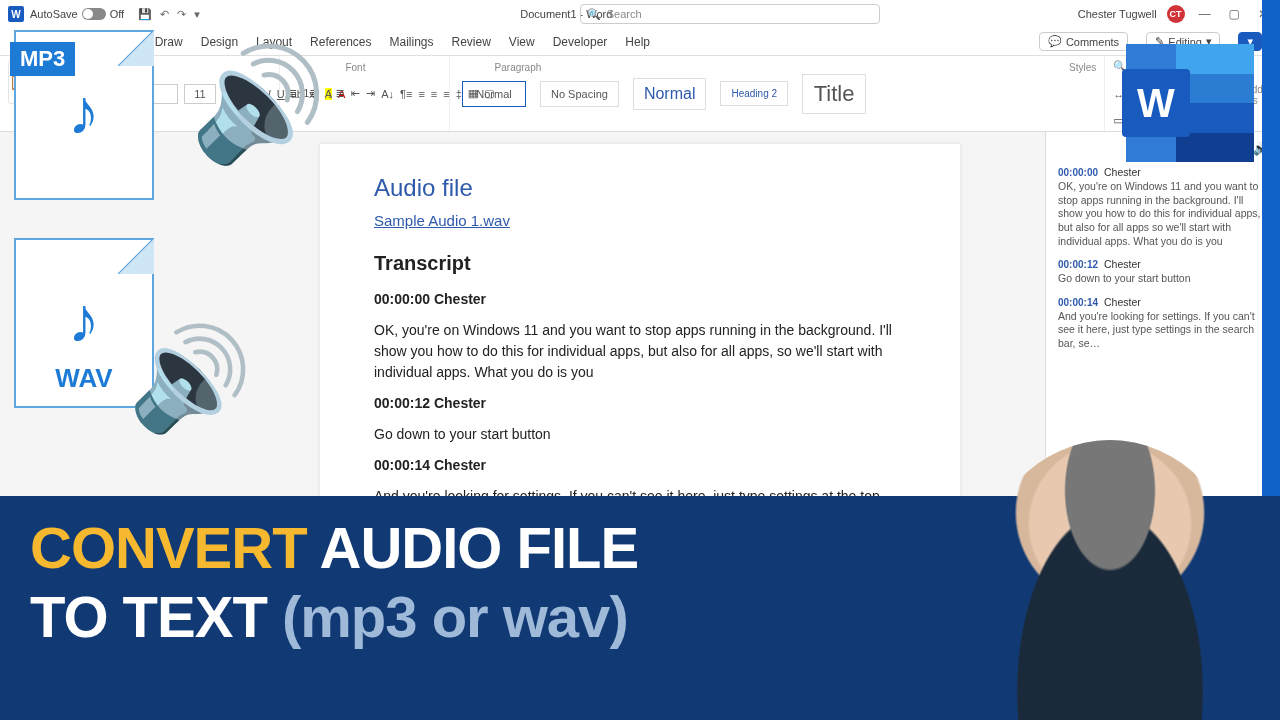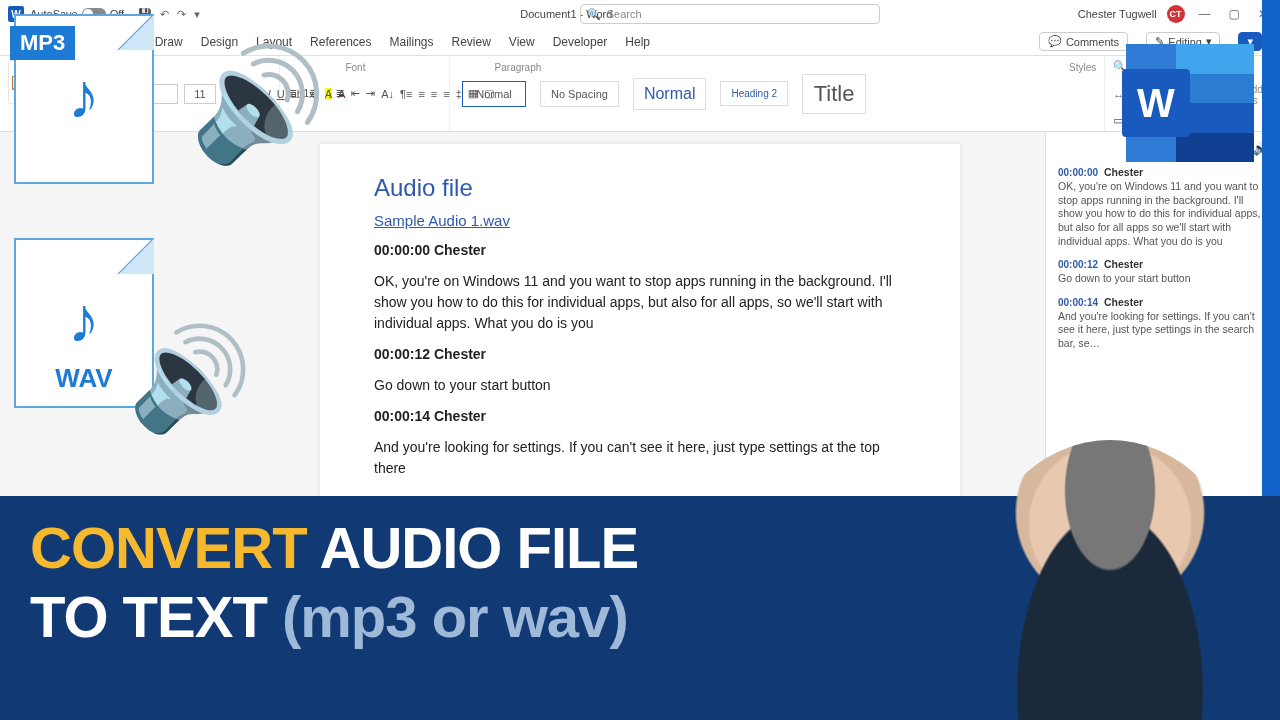--- a/index.html
+++ b/index.html
@@ -36,26 +36,26 @@
 .canvas{position:absolute;top:132px;left:0;right:0;bottom:0;background:#f5f5f5;display:flex}
 .page{background:#fff;margin:12px auto 0;width:640px;min-height:600px;box-shadow:0 0 4px rgba(0,0,0,.1);padding:30px 54px;position:relative}
 .page h2{color:#2e5aac;font-weight:400;font-size:24px;margin-bottom:10px}
 .page a{color:#2e5aac;text-decoration:underline;font-size:15px}
 .page h3{font-size:20px;font-weight:600;margin:22px 0 14px;color:#222}
 .page p{font-size:14px;color:#222;margin:10px 0;line-height:1.5}
 .page .ts{font-weight:600}
 .sidepane{position:absolute;right:0;top:132px;width:235px;bottom:0;background:#fff;border-left:1px solid #ddd;padding:10px 12px;font-size:10.5px;color:#333;overflow:hidden}
 .sidepane .entry{margin:10px 0}
 .sidepane .time{color:#2e5aac;font-weight:600;font-size:10px}
-.sidepane .spk{font-weight:700;margin-left:6px}
+.sidepane .spk{font-weight:400;margin-left:6px}
 .sidepane .snip{color:#555;margin-top:2px;line-height:1.3}
 .sidepane .ctrl{display:flex;justify-content:flex-end;gap:8px;color:#888;font-size:12px}
 
 .mp3file,.wavfile{position:absolute;left:14px;width:150px;height:180px}
-.mp3file{top:14px}
+.mp3file{top:30px}
 .wavfile{top:238px}
 .fileicon{width:140px;height:170px;background:#fff;border:2px solid #5ea6e0;position:relative}
 .fileicon::before{content:'';position:absolute;right:-2px;top:-2px;width:36px;height:36px;background:linear-gradient(135deg,transparent 48%,#5ea6e0 50%,#cfe6f7 52%)}
 .fileicon .tag{position:absolute;top:10px;left:-6px;background:#1d7bd6;color:#fff;font-weight:bold;font-size:22px;padding:4px 10px}
 .fileicon .tagbot{bottom:12px;top:auto;left:50%;transform:translateX(-50%);background:none;color:#1d7bd6;position:absolute;font-size:26px;font-weight:bold}
 .fileicon .note{position:absolute;left:50%;top:48%;transform:translate(-50%,-50%);font-size:64px;color:#1d7bd6}
 .speaker{position:absolute;color:#0b58b9;font-size:110px}
 .speaker.s1{left:190px;top:40px}
 .speaker.s2{left:128px;top:320px;font-size:100px}
 .wordlogo{position:absolute;right:26px;top:44px;width:128px;height:118px;background:#2f7bd6;display:flex;align-items:center}
@@ -194,20 +194,21 @@
   <div class="rgroup" style="width:60px;align-items:center">
     <div style="font-size:18px;color:#d83b01">▦</div>
     <div class="label">Add-ins</div>
   </div>
 </div>
 
 <div class="canvas">
   <div class="page">
     <h2>Audio file</h2>
     <a>Sample Audio 1.wav</a>
+    <h3>Transcript</h3>
     <p class="ts">00:00:00 Chester</p>
     <p>OK, you're on Windows 11 and you want to stop apps running in the background. I'll show you how to do this for individual apps, but also for all apps, so we'll start with individual apps. What you do is you</p>
     <p class="ts">00:00:12 Chester</p>
     <p>Go down to your start button</p>
     <p class="ts">00:00:14 Chester</p>
     <p>And you're looking for settings. If you can't see it here, just type settings at the top there</p>
   </div>
 </div>
 
 <div class="sidepane">

